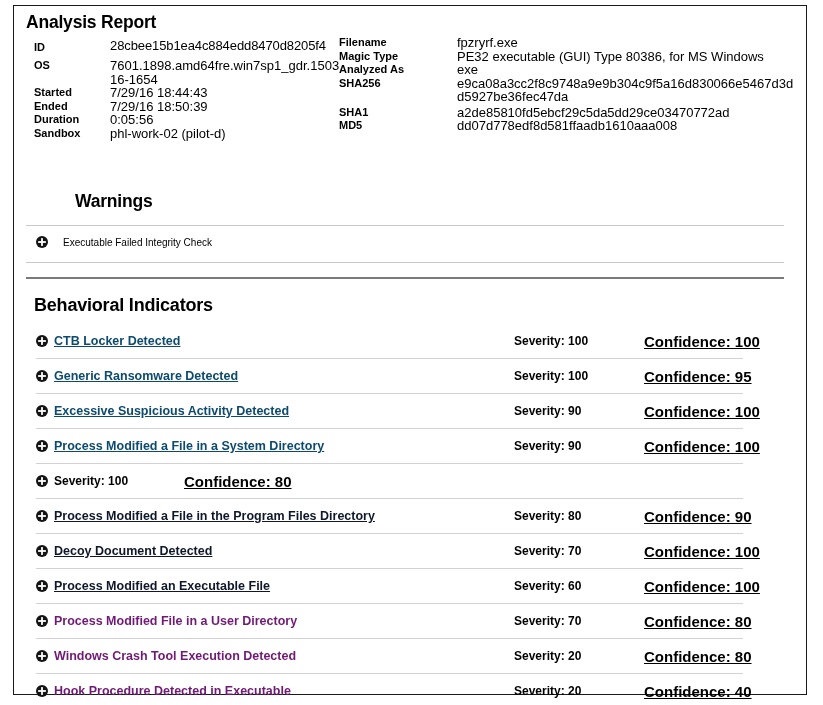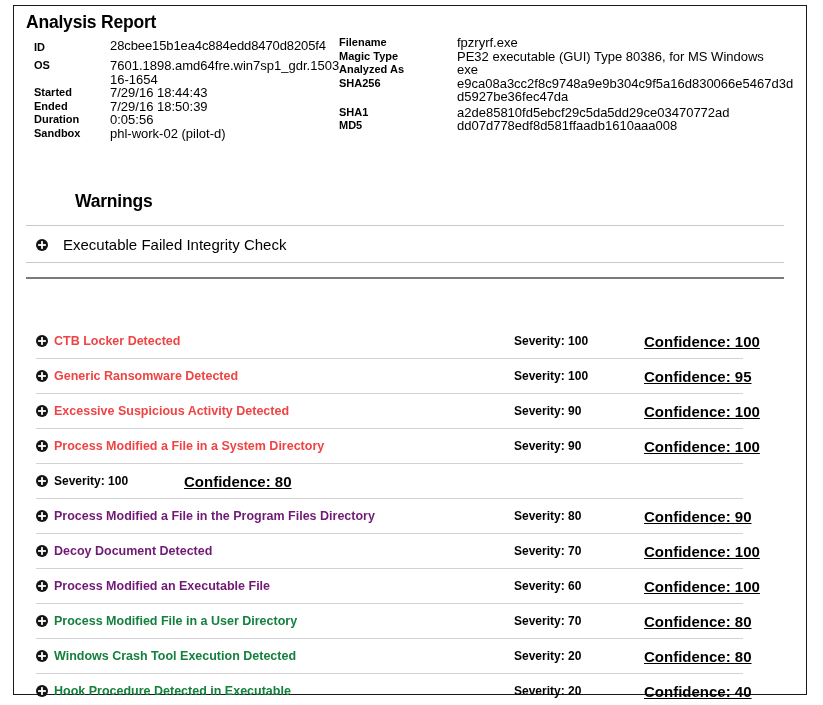--- a/index.html
+++ b/index.html
@@ -100,21 +100,21 @@
   #warn-rule-top   { left: 12px; top: 219px; width: 758px; }
   #warn-rule-bot   { left: 12px; top: 256px; width: 758px; }
   #section-divider { left: 12px; top: 271px; width: 758px; }
 
   .warn-row {
     position: absolute;
     left: 22px;
     top: 230px;
     display: flex;
     align-items: center;
-    font-size: 15px;
+    font-size: 10px;
   }
   .warn-label { margin-left: 9px; }
 
   
   #bi-title { position: absolute; left: 20px; top: 289px; font-size: 18px; }
 
   #bi-table {
     position: absolute;
     left: 22px;
     top: 318px;
@@ -140,23 +140,23 @@
     font-size: 12px;
     width: 130px;
     flex: 0 0 auto;
   }
   .bi-conf {
     font-weight: bold;
     font-size: 15px;
     flex: 0 0 auto;
     text-decoration: underline;
   }
-  .sev-red    { color: #ef4444; }
-  .sev-orange { color: #701a75; }
-  .sev-black  { color: #15803d; }
+  .sev-red    { color: #0c4a6e; text-decoration: underline; }
+  .sev-orange { color: #0f172a; text-decoration: underline; }
+  .sev-black  { color: #701a75; }
 
   
   .plus-icon {
     flex: 0 0 auto;
     width: 12px;
     height: 12px;
     display: inline-block;
     position: relative;
     margin-right: 6px;
   }
@@ -236,20 +236,21 @@
         <rect x="5.1" y="2.1" width="1.8" height="7.8" fill="#ffffff"></rect>
         <rect x="2.1" y="5.1" width="7.8" height="1.8" fill="#ffffff"></rect>
       </svg>
     </span>
     <span class="warn-label">Executable Failed Integrity Check</span>
   </div>
 
   <div class="rule-thin" id="warn-rule-bot"></div>
   <div class="rule-thick" id="section-divider"></div>
 
+  <div id="bi-title" class="section-title">Behavioral Indicators</div>
 
   <div id="bi-table">
       <div class="bi-row">
         <span class="plus-icon">
           <svg width="12" height="12" viewBox="0 0 12 12">
             <circle cx="6" cy="6" r="6" fill="#141414"></circle>
             <rect x="5.1" y="2.1" width="1.8" height="7.8" fill="#ffffff"></rect>
             <rect x="2.1" y="5.1" width="7.8" height="1.8" fill="#ffffff"></rect>
           </svg>
         </span>

